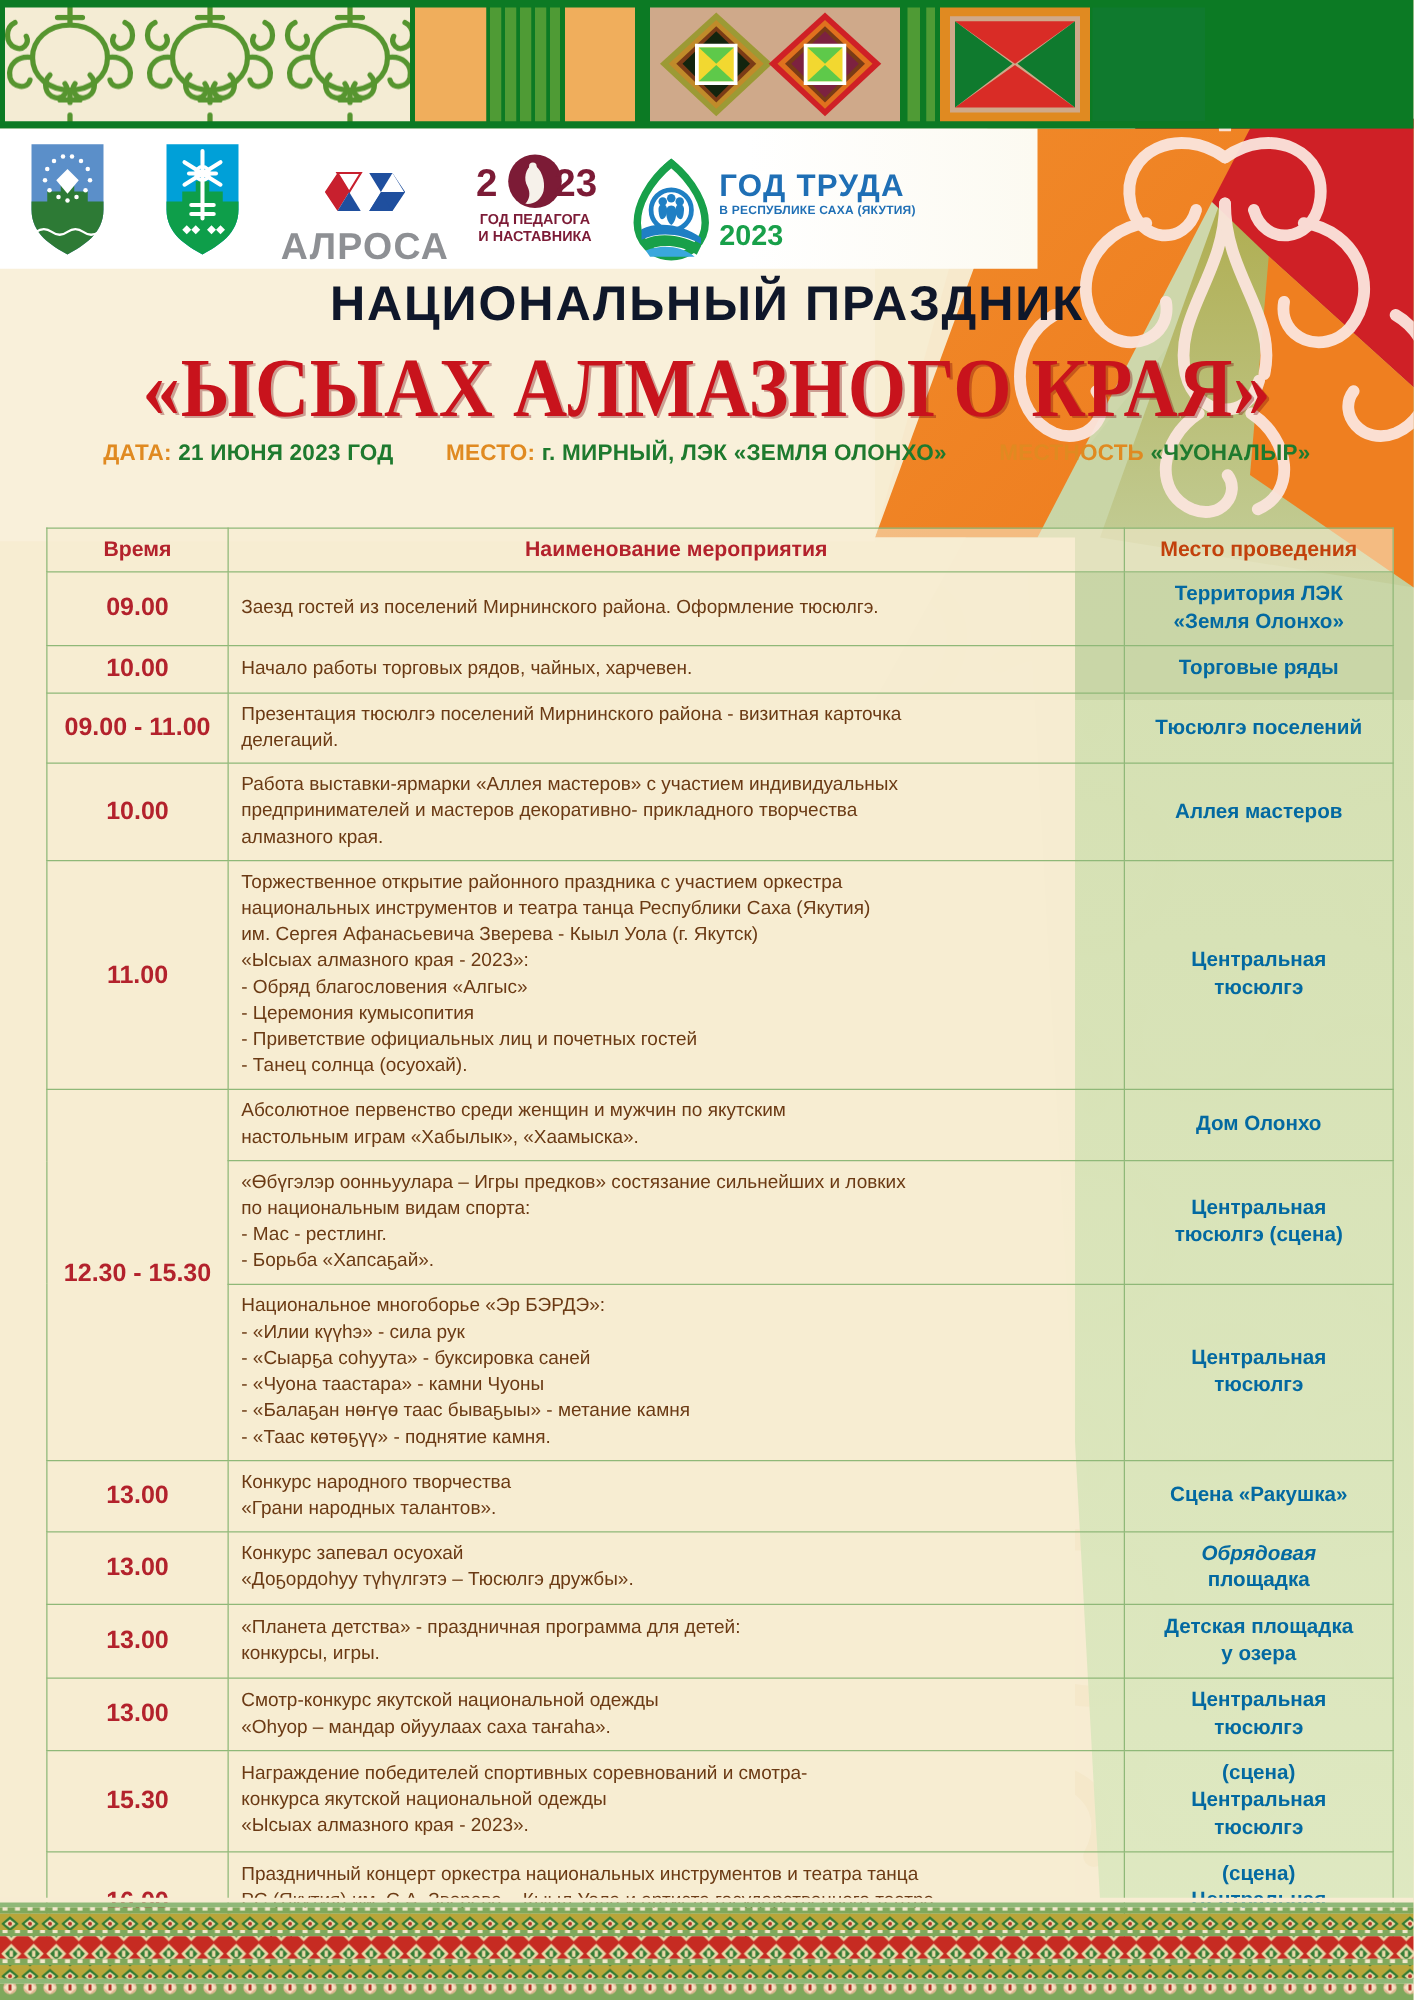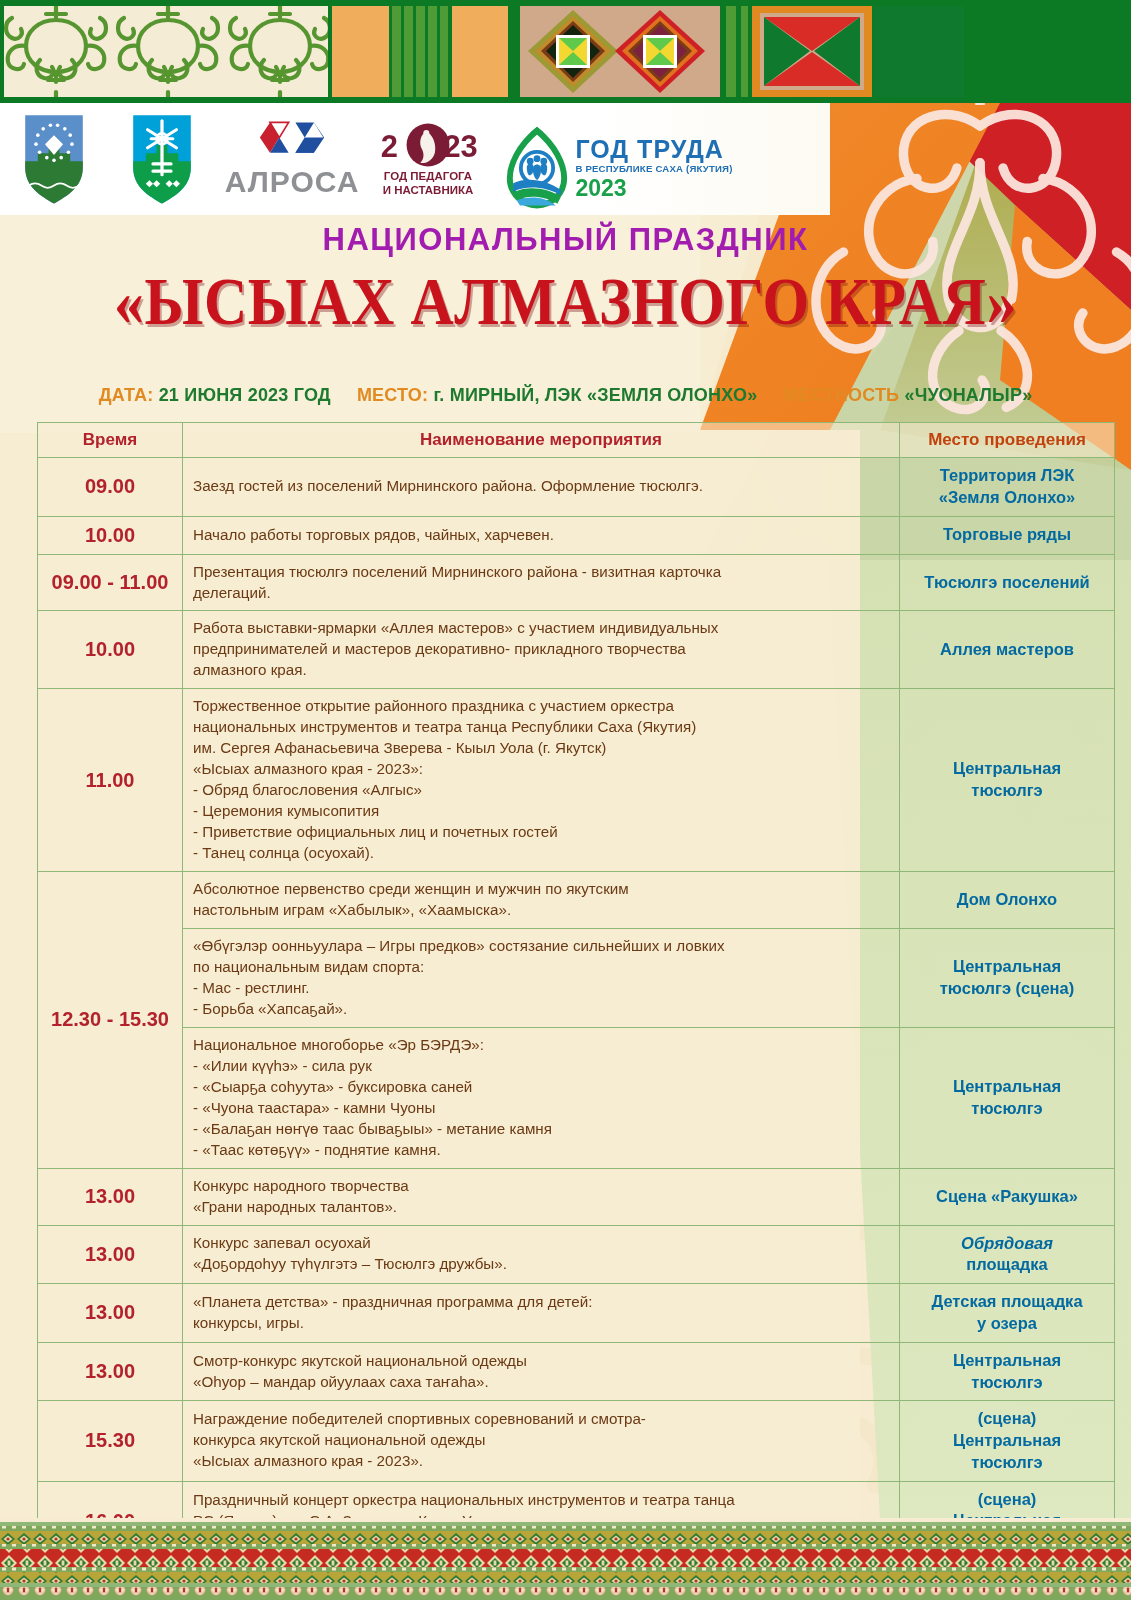--- a/index.html
+++ b/index.html
@@ -25,36 +25,36 @@
     position:absolute; top:103px; left:0; width:830px; height:112px;
     z-index: 6;
     display:flex; align-items:center; gap:0px;
     background: linear-gradient(to right,#ffffff 0%,#ffffff 72%, #fcfaf1 100%);
   }
   .logo-slot { display:flex; align-items:center; justify-content:center; height:100%; }
 
   
   .titleblock { position:absolute; top:222px; left:0; width:1131px; z-index:8; text-align:center; }
   .t-kicker {
-    font-size: 31px; font-weight: 700; letter-spacing: 1.5px;
-    color:#a21caf; font-family:"Liberation Sans", sans-serif;
+    font-size: 39px; font-weight: 700; letter-spacing: 1.5px;
+    color:#0f172a; font-family:"Liberation Sans", sans-serif;
   }
   .t-main {
     margin-top: 6px;
     font-size: 60px; font-weight: 700; letter-spacing: .5px;
     color:#c8131c;
     font-family:"Liberation Serif", serif;
     text-shadow: 2px 2px 0 rgba(120,10,14,.35);
     transform: scaleY(1.12); transform-origin: center top;
   }
 
   
   .metaline {
-    position:absolute; top:385px; left:0; width:1131px; z-index:8;
-    display:flex; justify-content:center; align-items:baseline; gap:26px;
+    position:absolute; top:352px; left:0; width:1131px; z-index:8;
+    display:flex; justify-content:center; align-items:baseline; gap:42px;
     font-size:18px; font-weight:700; letter-spacing:.2px;
   }
   .meta-lbl { color:#e08a21; }
   .meta-val { color:#1e7a2e; }
 
   
   .tablewrap { position:absolute; top:422px; left:37px; width:1077px; z-index:8; }
   table.sched {
     width:100%; border-collapse: collapse;
     table-layout: fixed;
@@ -255,21 +255,21 @@
       <circle cx="40" cy="30" r="6" fill="none" stroke="#ffffff" stroke-width="3"></circle>
       <g fill="#ffffff">
         <polygon points="22,80 26,76 30,80 26,84"></polygon>
         <polygon points="30,80 34,76 38,80 34,84"></polygon>
         <polygon points="44,80 48,76 52,80 48,84"></polygon>
         <polygon points="52,80 56,76 60,80 56,84"></polygon>
       </g>
     </svg>
   </div>
 
-  <div class="logo-slot" style="width:152px;flex-direction:column;gap:2px;">
+  <div class="logo-slot" style="width:152px;flex-direction:column;gap:2px;justify-content:flex-end;">
     <svg viewBox="0 0 120 52" width="102" height="44">
       <polygon points="34,4 56,4 45,22 34,40 22,22" fill="#c8202e"></polygon>
       <polygon points="34,4 56,4 45,22" fill="#ffffff" stroke="#c8202e" stroke-width="2"></polygon>
       <polygon points="45,22 34,40 56,40" fill="#1f4f9e"></polygon>
       <polygon points="64,4 86,4 98,22 86,40 64,40 75,22" fill="#1f4f9e"></polygon>
       <polygon points="75,22 86,4 97,22" fill="#ffffff"></polygon>
       <polygon points="64,40 86,40 75,23" fill="#1f4f9e"></polygon>
     </svg>
     <div style="font-size:30px;font-weight:700;color:#8e9094;letter-spacing:1px;font-family:'Liberation Sans',sans-serif;">АЛРОСА</div>
   </div>

